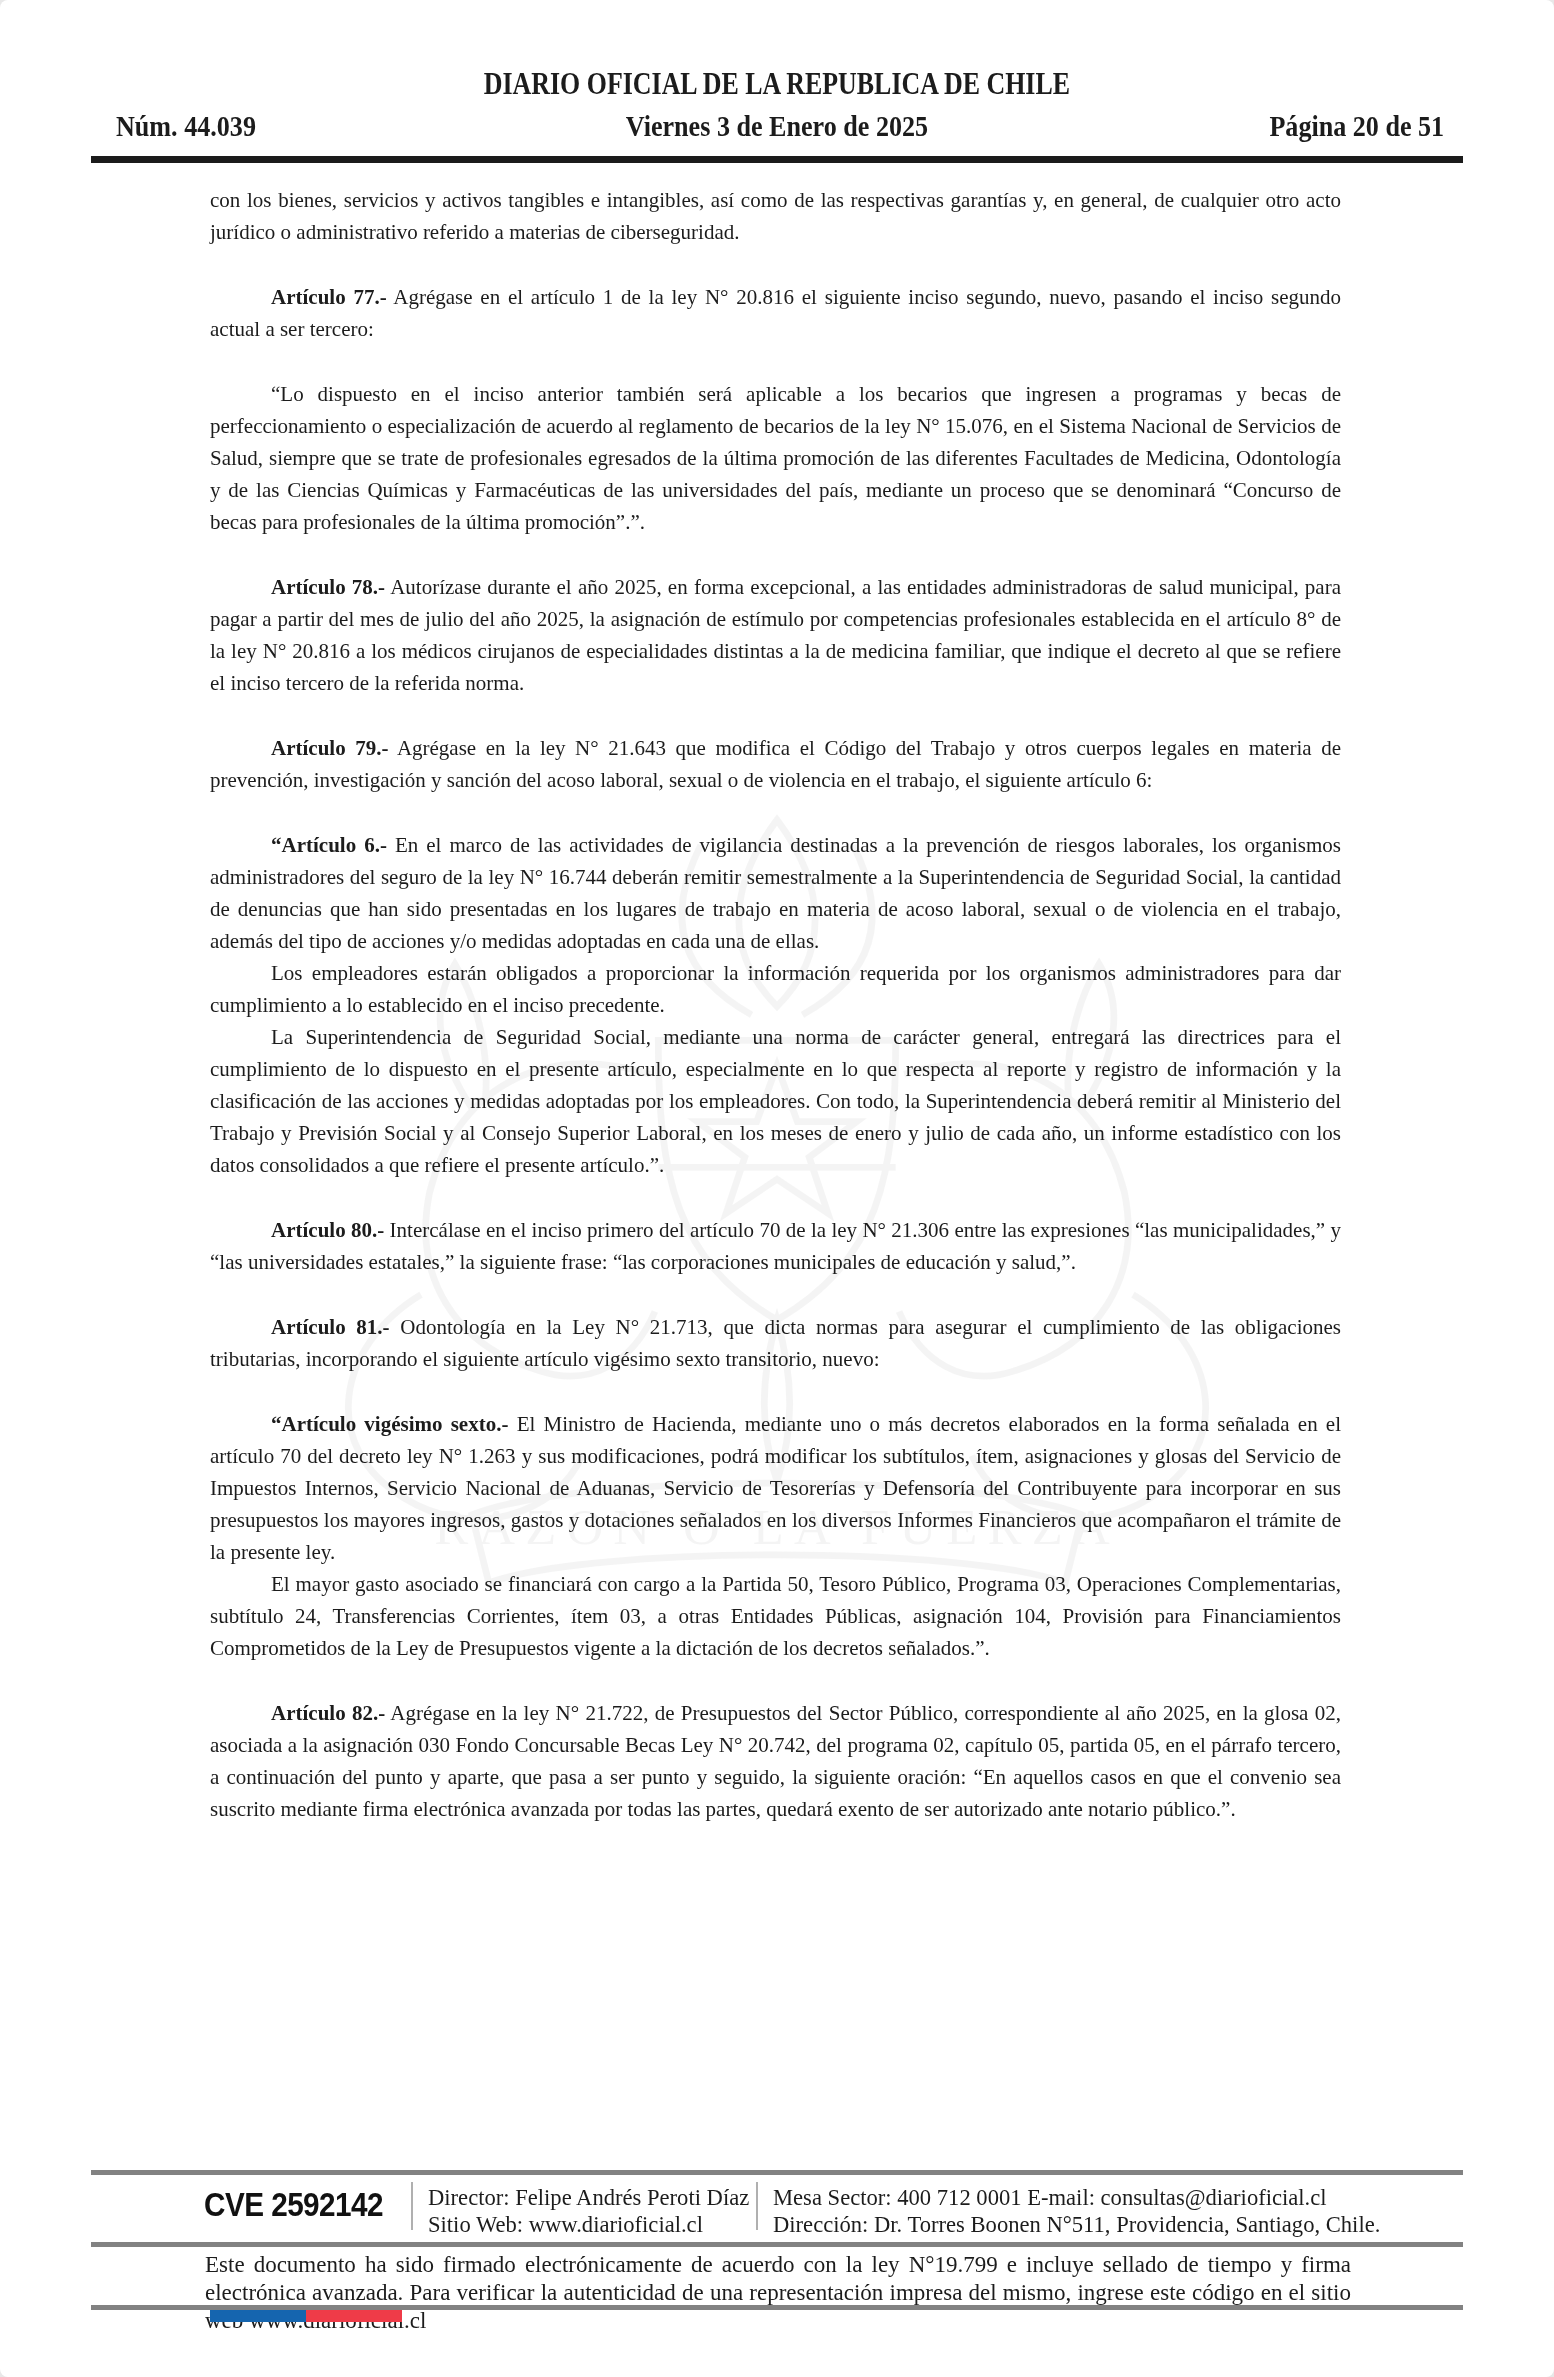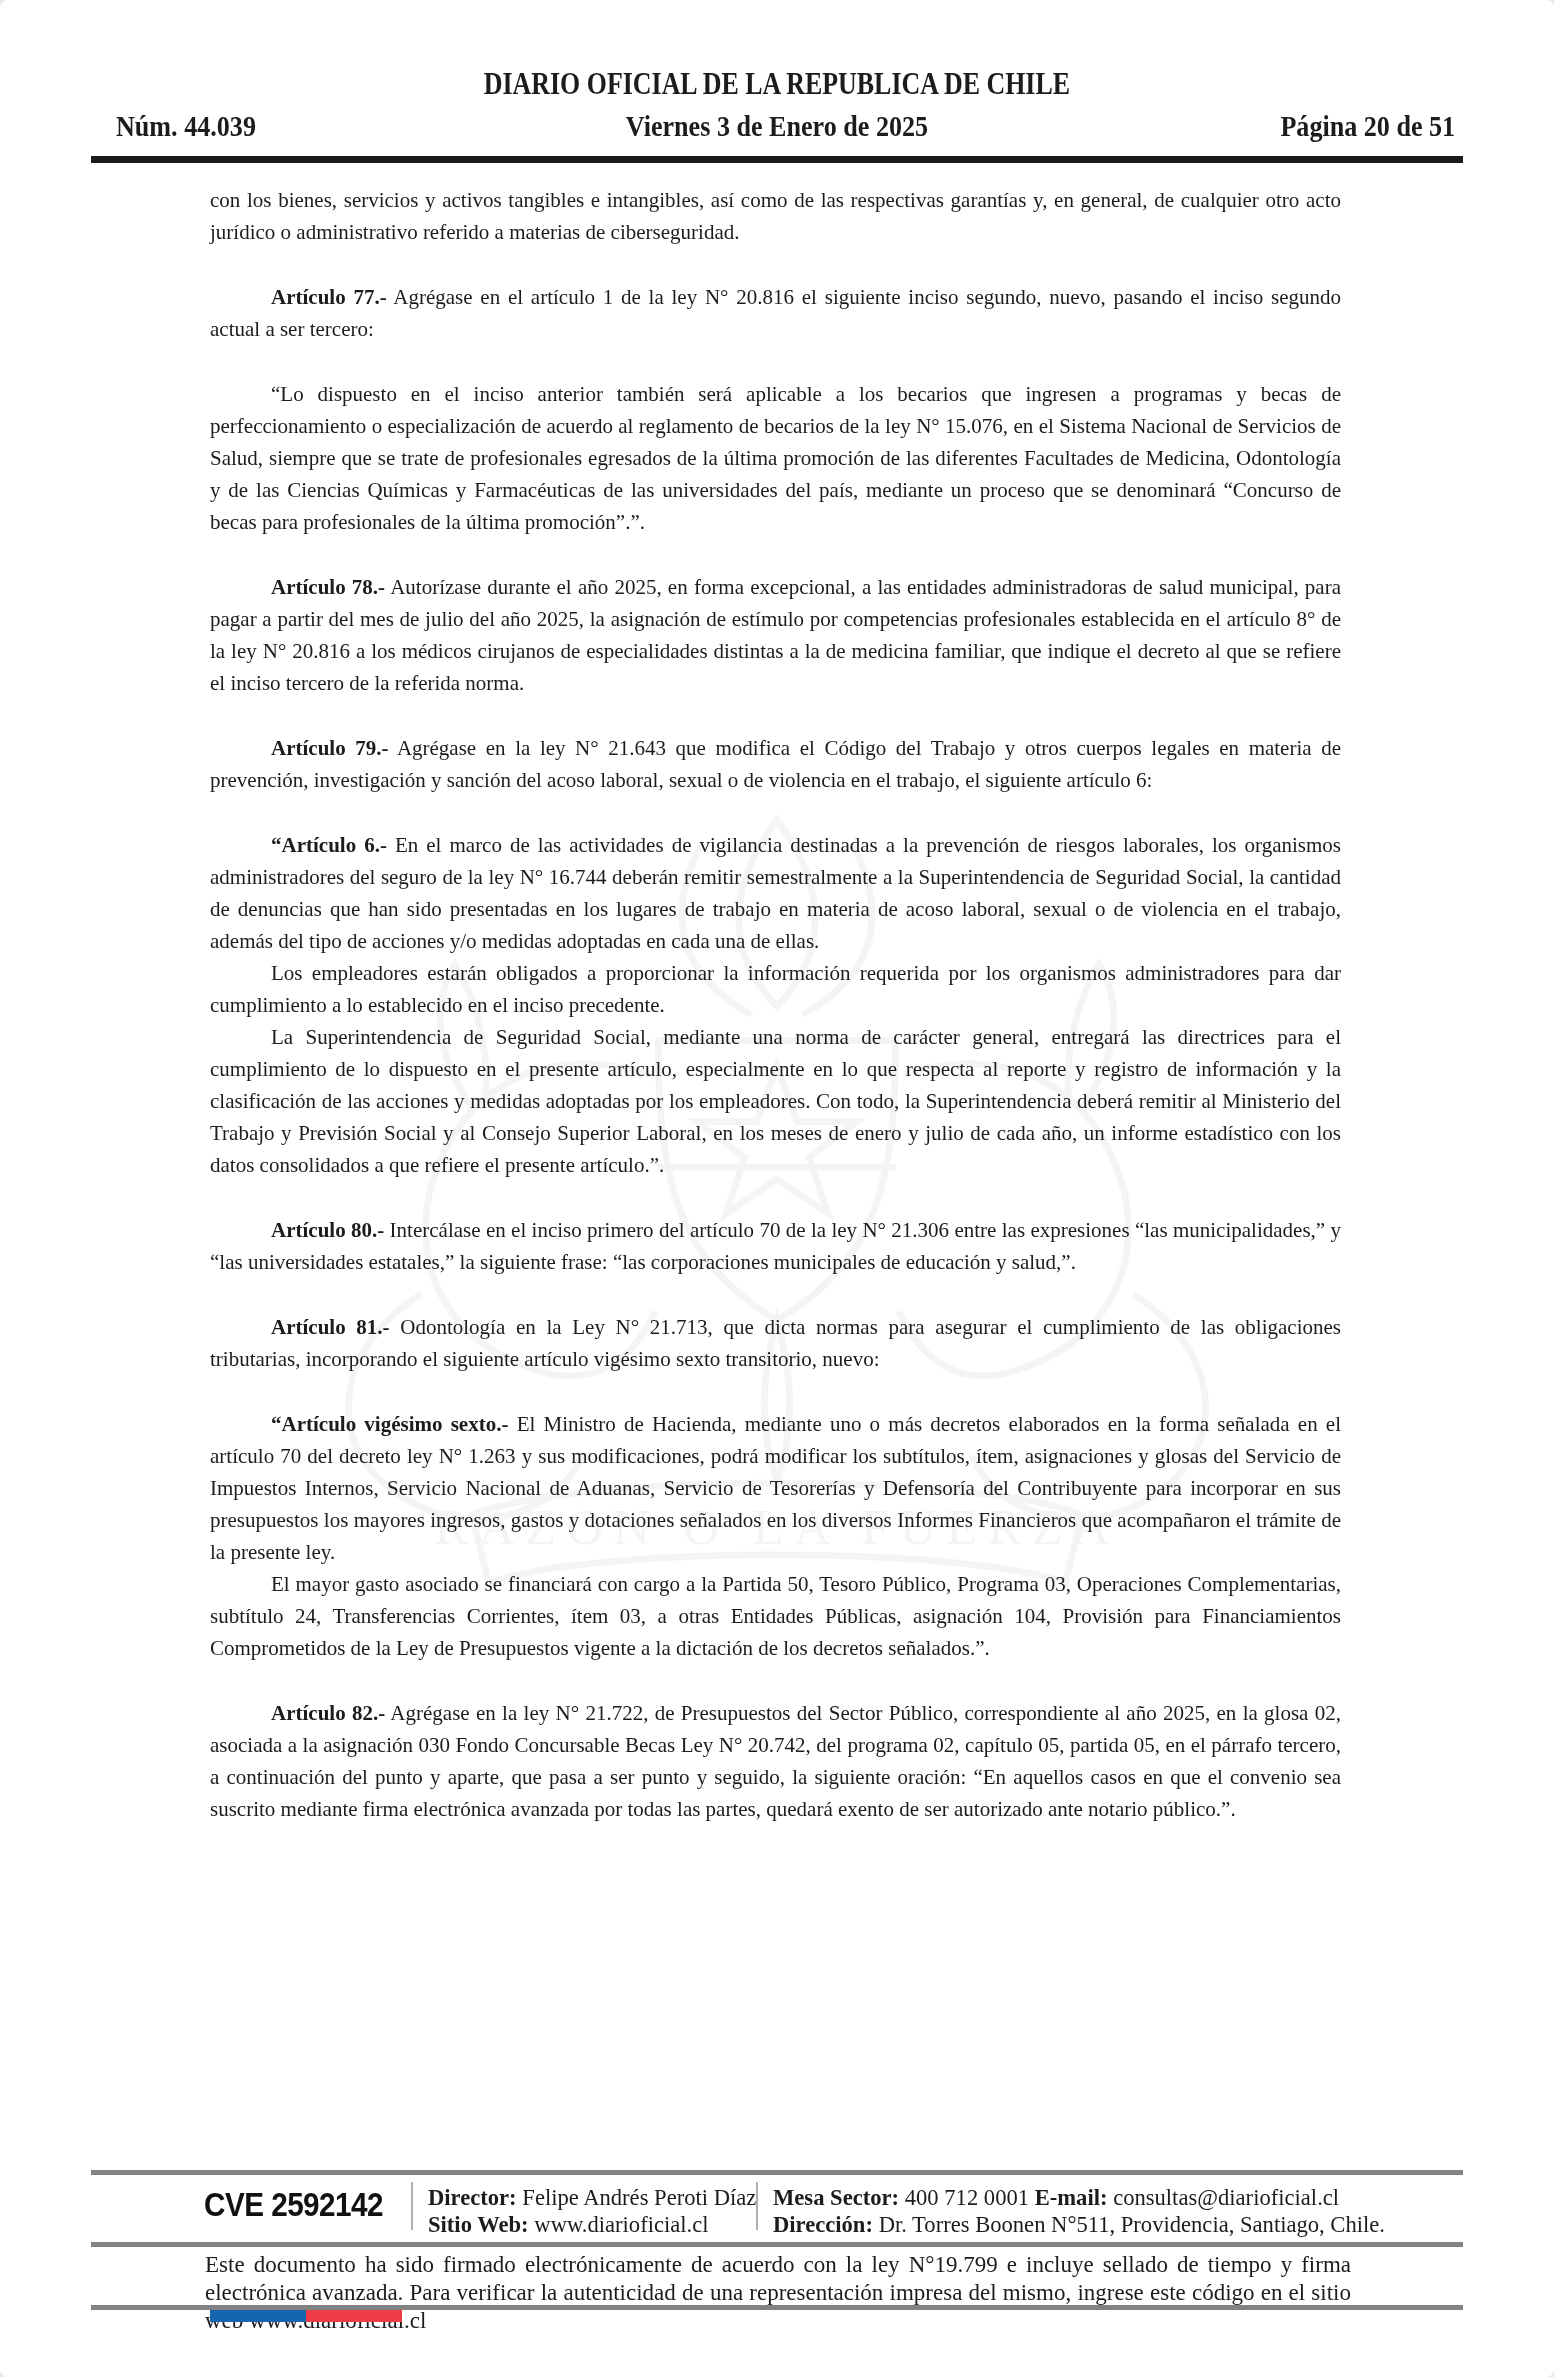--- a/index.html
+++ b/index.html
@@ -9,21 +9,21 @@
   }
   
   .masthead{
     position:absolute;top:67px;left:0;width:100%;text-align:center;
     font-weight:bold;font-size:30.5px;
   }
   .masthead>span{display:inline-block;transform:scaleX(.85);transform-origin:center;}
   .hdr-item{position:absolute;top:110px;font-weight:bold;font-size:29px;white-space:nowrap;}
   .hdr-issue{left:116px;}
   .hdr-date{left:0;width:100%;text-align:center;}
-  .hdr-page{right:99px;}
+  .hdr-page{right:110px;}
   .hdr-item>span{display:inline-block;transform:scaleX(.9);}
   .hdr-issue>span{transform-origin:left center;}
   .hdr-page>span{transform-origin:right center;}
   .rule{position:absolute;left:91px;width:1372px;}
   .rule-header{top:156px;height:6.7px;background:#1b1b1b;}
   .rule-gray{height:4.9px;background:#828282;}
   .rule-f1{top:2170px;}
   .rule-f2{top:2242px;}
   .rule-f3{top:2305px;}
   
@@ -43,21 +43,21 @@
     font-family:"Liberation Sans",sans-serif;font-weight:bold;font-size:33px;
     letter-spacing:-0.6px;transform:scaleX(.9);transform-origin:left center;color:#111;
     white-space:nowrap;
   }
   .vdiv{position:absolute;top:2182px;width:1.8px;height:48px;background:#b0b0b0;}
   .vdiv1{left:411px;}
   .vdiv2{left:756px;}
   .fcol{position:absolute;top:2184px;font-size:22.6px;line-height:27px;white-space:nowrap;}
   .fcol2{left:428px;}
   .fcol3{left:773px;}
-  .fcol b{font-weight:bold;}
+  .fcol b{font-weight:normal;}
   .legal{
     position:absolute;left:205px;top:2251px;width:1146px;
     font-size:23px;line-height:28px;text-align:justify;
   }
   .flag{position:absolute;top:2310px;height:12.2px;}
   .flag-blue{left:210px;width:96px;}
   .flag-red{left:306px;width:96px;}
 </style>
 </head>
 <body>

